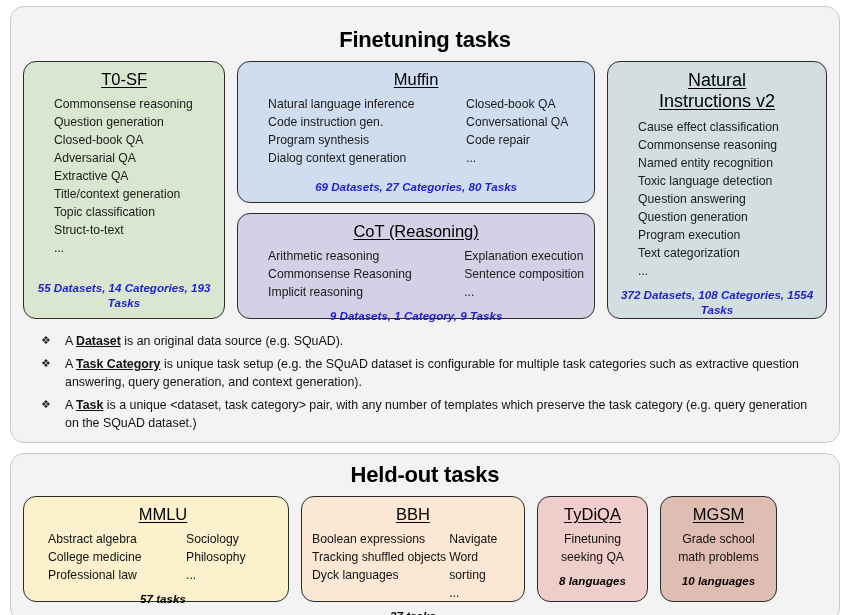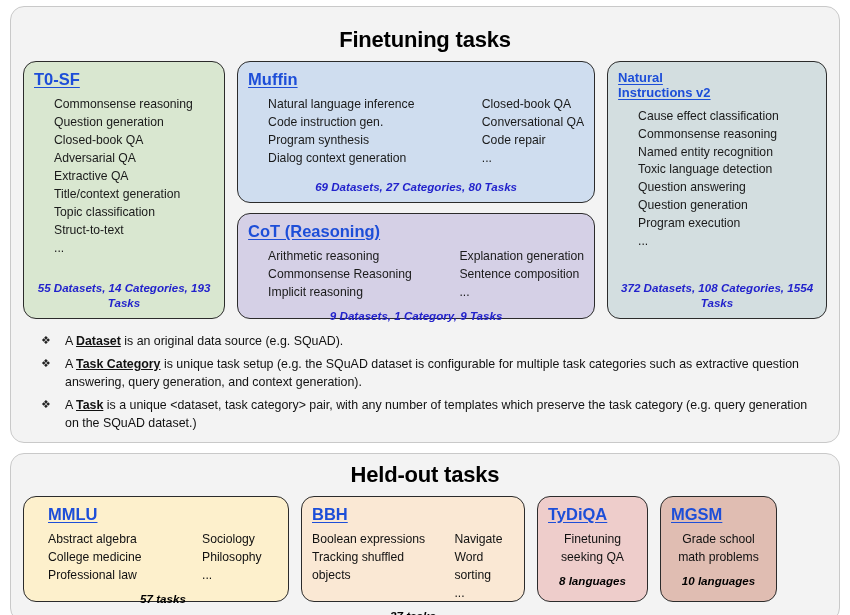--- a/index.html
+++ b/index.html
@@ -52,40 +52,41 @@
   .card {
     border: 1.6px solid #2b2b2b;
     border-radius: 13px;
     box-sizing: border-box;
     padding: 8px 10px 8px 10px;
     position: relative;
     display: flex;
     flex-direction: column;
   }
   .card-title {
+    text-align: center;
     font-size: 16.5px;
-    font-weight: bold;
+    font-weight: normal;
     text-decoration: underline;
     text-underline-offset: 2px;
-    color: #1d4ed8;
+    color: #000000;
     line-height: 1.18;
     margin-bottom: 7px;
   }
-  .card-title.small { font-size: 13px; }
+  .card-title.small { font-size: 18px; }
   .items {
     font-size: 12.2px;
     line-height: 1.47;
     color: #1a1a1a;
     flex: 1 1 auto;
     margin-left: 20px;
   }
   .items .row { white-space: nowrap; }
   .twocol {
     display: flex;
-    gap: 16px;
+    gap: 0px;
   }
   .twocol .col { }
   .stats {
     text-align: center;
     font-size: 11.6px;
     font-weight: bold;
     font-style: italic;
     color: #2222cc;
     line-height: 1.3;
     margin-top: 6px;
@@ -212,21 +213,21 @@
 
         <div class="card" id="card-cot">
           <div class="card-title">CoT (Reasoning)</div>
           <div class="items twocol">
             <div class="col" style="width:198px">
               <div class="row">Arithmetic reasoning</div>
               <div class="row">Commonsense Reasoning</div>
               <div class="row">Implicit reasoning</div>
             </div>
             <div class="col">
-              <div class="row">Explanation generation</div>
+              <div class="row">Explanation execution</div>
               <div class="row">Sentence composition</div>
               <div class="row">...</div>
             </div>
           </div>
           <div class="stats">9 Datasets, 1 Category, 9 Tasks</div>
         </div>
 
       </div>
 
       <div class="card" id="card-niv2">
@@ -235,20 +236,21 @@
           <div>Instructions v2</div>
         </div>
         <div class="items">
           <div class="row">Cause effect classification</div>
           <div class="row">Commonsense reasoning</div>
           <div class="row">Named entity recognition</div>
           <div class="row">Toxic language detection</div>
           <div class="row">Question answering</div>
           <div class="row">Question generation</div>
           <div class="row">Program execution</div>
+          <div class="row">Text categorization</div>
           <div class="row">...</div>
         </div>
         <div class="stats">372 Datasets, 108 Categories, 1554 Tasks</div>
       </div>
 
     </div>
 
     <div class="defs">
 
       <div class="def-item">
@@ -292,20 +294,21 @@
         </div>
         <div class="stats black">57 tasks</div>
       </div>
 
       <div class="card" id="card-bbh">
         <div class="card-title">BBH</div>
         <div class="ho-items twocol">
           <div class="col" style="width:146px">
             <div class="row">Boolean expressions</div>
             <div class="row">Tracking shuffled objects</div>
+            <div class="row">Dyck languages</div>
           </div>
           <div class="col">
             <div class="row">Navigate</div>
             <div class="row">Word sorting</div>
             <div class="row">...</div>
           </div>
         </div>
         <div class="stats black">27 tasks</div>
       </div>
 

